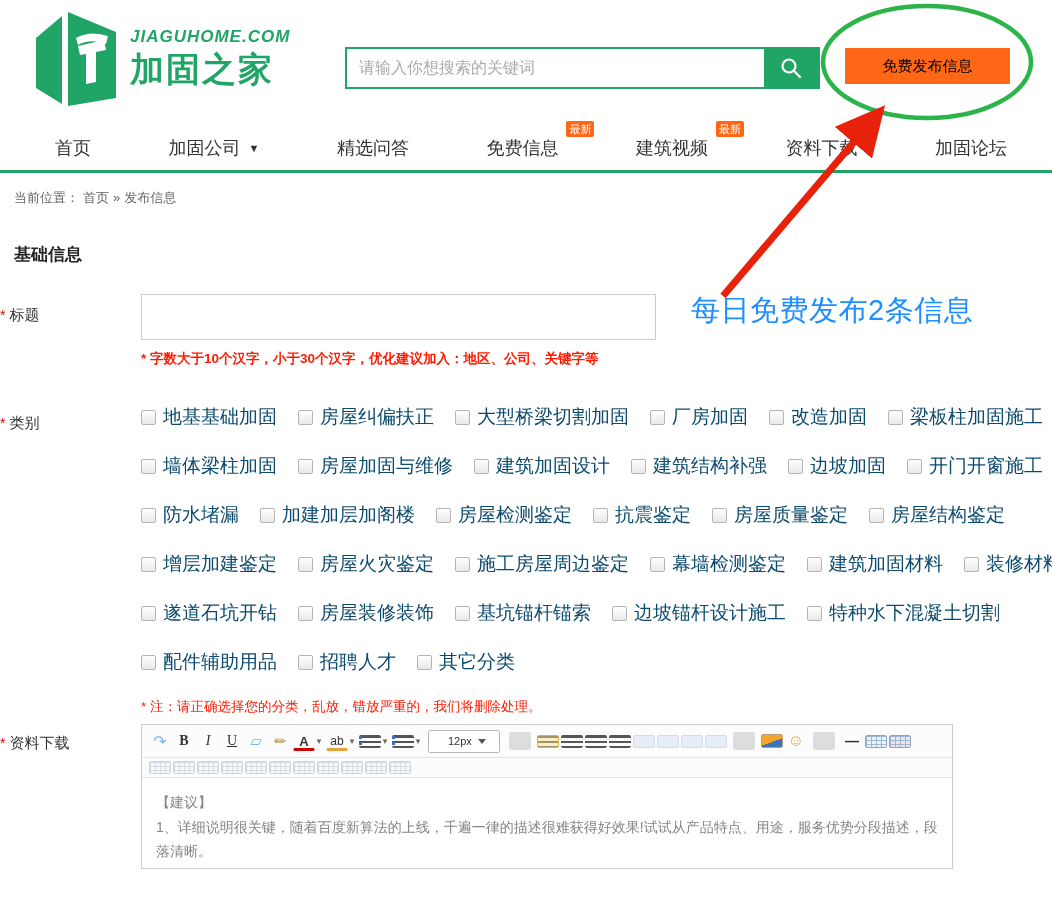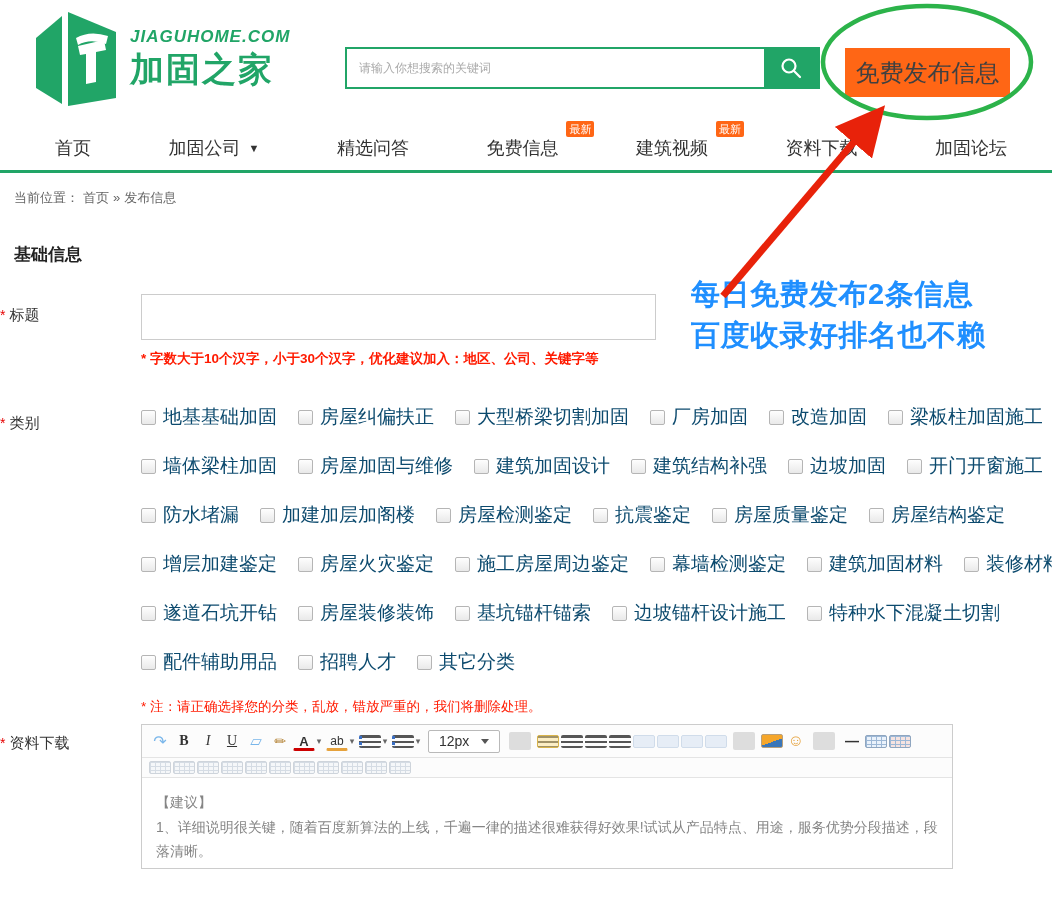--- a/index.html
+++ b/index.html
@@ -10,25 +10,25 @@
   }
   
   .header { position:relative; height:125px; }
   .logo { position:absolute; left:28px; top:10px; display:flex; align-items:center; }
   .logo svg { display:block; }
   .logo-text { margin-left:10px; }
   .logo-domain { color:#21a567; font-size:17px; font-style:italic; font-weight:bold; letter-spacing:1px; }
   .logo-name { color:#21a567; font-size:34px; font-weight:bold; letter-spacing:2px; }
   .searchbox { position:absolute; left:345px; top:47px; width:475px; height:42px;
     border:2px solid #21a567; display:flex; }
-  .searchbox input { flex:1; border:0; outline:none; padding:0 12px; font-size:12px; color:#333; }
+  .searchbox input { flex:1; border:0; outline:none; padding:0 12px; font-size:16px; color:#333; }
   .searchbox input::placeholder { color:#aaa; }
   .search-btn { width:54px; background:#21a567; border:0; display:flex; align-items:center; justify-content:center; cursor:pointer; }
-  .publish-btn { position:absolute; left:845px; top:48px; width:165px; height:49px;
-    background:#ff6615; color:#404040; border:0; font-size:24px; cursor:pointer; }
+  .publish-btn { position:absolute; left:845px; top:48px; width:165px; height:36px;
+    background:#ff6615; color:#000000; border:0; font-size:15px; cursor:pointer; }
   
   .nav { height:48px; border-bottom:3px solid #21a567; display:flex; align-items:center;
     justify-content:space-between; padding:0 45px 0 55px; }
   .nav-item { position:relative; font-size:18px; color:#333; cursor:pointer; display:flex; align-items:center; }
   .nav-caret { font-size:11px; color:#333; margin-left:8px; }
   .nav-badge { position:absolute; top:-15px; right:-36px; background:#ff6615; color:#fff;
     font-size:11px; padding:2px 3px; border-radius:2px; line-height:1.1; }
   
   .breadcrumb { padding:16px 0 0 14px; font-size:13px; color:#666; }
   .breadcrumb span { margin-right:4px; }
@@ -77,28 +77,28 @@
     background:linear-gradient(160deg,#f5a62a 0 55%,#3a76b8 55% 100%); }
   .emoji { color:#e6a23c; font-size:16px; }
   .hr { color:#333; font-weight:bold; }
   .tbl { width:17px; height:13px; background-color:#eaf2fb; border:1px solid #8fa6c0;
     background-image:linear-gradient(#9db8d6 1px,transparent 1px),linear-gradient(90deg,#9db8d6 1px,transparent 1px);
     background-size:5px 4px; }
   .tbl.del { background-color:#f6e3e0; }
   .tbl.gray, .ticon.gray { opacity:.45; filter:grayscale(.4); }
   .sep { width:1px; height:18px; background:#ddd; margin:0 5px; cursor:default; }
   .fontsize { width:72px; height:23px; background:#fff; border:1px solid #b9b9b9; border-radius:2px;
-    justify-content:space-between; padding:0 10px; font-size:14px; color:#333; margin:0 4px; }
+    justify-content:space-between; padding:0 19px; font-size:11px; color:#333; margin:0 4px; }
   .fontsize::after { content:""; width:0; height:0; border-left:4px solid transparent;
     border-right:4px solid transparent; border-top:5px solid #555; margin-left:6px; }
   .ed-content { padding:12px 14px; color:#858585; font-size:14px; line-height:1.75; height:90px; }
   
   .overlay-svg { position:absolute; left:0; top:0; pointer-events:none; z-index:60; }
-  .blue-note { position:absolute; left:691px; top:274px; color:#1f8fff; font-size:29px;
-    line-height:41px; z-index:55; letter-spacing:0.5px; white-space:nowrap;font-weight:bold; }
+  .blue-note { position:absolute; left:691px; top:290px; color:#1f8fff; font-size:29px;
+    line-height:41px; z-index:55; letter-spacing:0.5px; white-space:nowrap; }
 </style>
 </head>
 <body>
 
 <div class="header">
   <div class="logo">
     <svg width="92" height="100" viewBox="0 0 92 100">
       <polygon points="8,28 34,6 34,94 8,78" fill="#21a567"></polygon>
       <polygon points="40,2 88,22 88,88 40,96" fill="#21a567"></polygon>
       <polygon points="36,4 38,3 38,95 36,96" fill="#fff"></polygon>
@@ -384,14 +384,13 @@
   <ellipse cx="927" cy="62" rx="104" ry="56" fill="none" stroke="#2cb34a" stroke-width="4.5"></ellipse>
   <defs>
     <marker id="ah" markerWidth="7" markerHeight="7" refX="5" refY="3.5" orient="auto">
       <path d="M0,0 L7,3.5 L0,7 Z" fill="#e8220a"></path>
     </marker>
   </defs>
   <line x1="723" y1="296" x2="876" y2="116" stroke="#e8220a" stroke-width="7" marker-end="url(#ah)"></line>
 </svg>
 <div class="blue-note">
   <div>每日免费发布2条信息</div>
-  <div>百度收录好排名也不赖</div>
 </div>
 
 </body></html>

